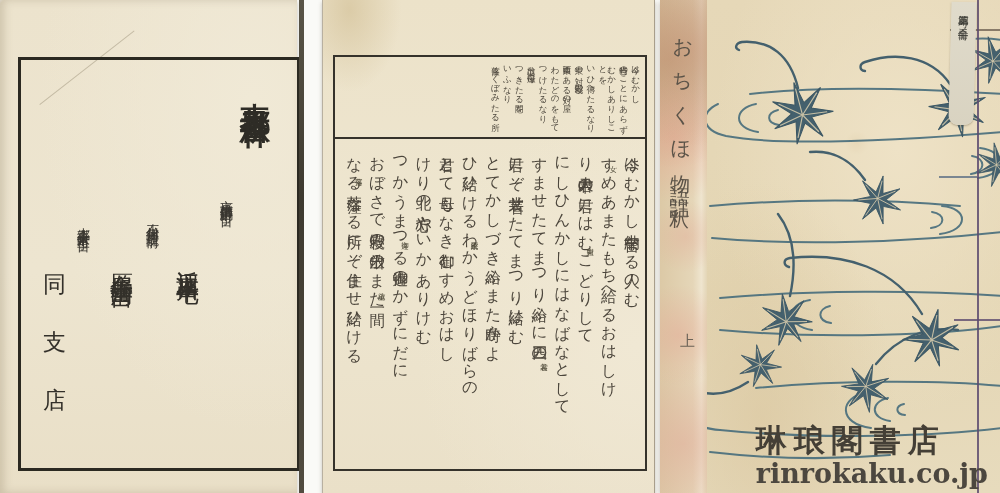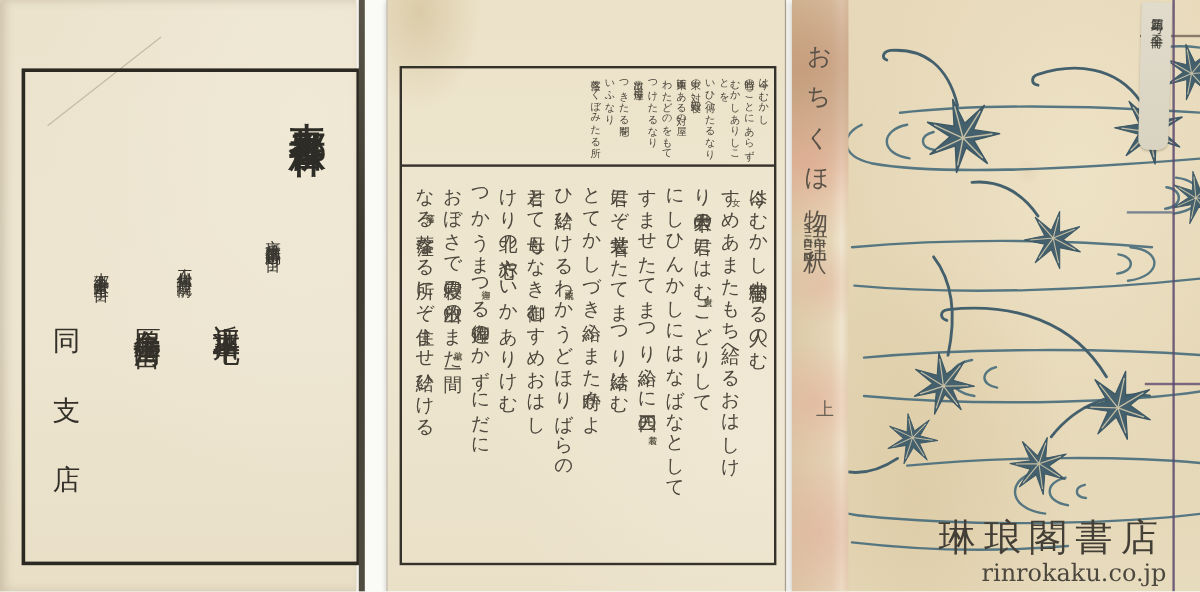--- a/index.html
+++ b/index.html
@@ -76,23 +76,23 @@
   .corner-slip{position:absolute;right:25px;top:2px;width:25px;height:118px;
     background:linear-gradient(180deg,#e0dbcb,#d9d3c1);border-radius:0 0 9px 9px;
     transform:rotate(1.5deg);box-shadow:0 1px 2px rgba(90,80,60,.4);
     display:flex;flex-direction:column;align-items:center;padding-top:5px;gap:9px;}
   .corner-slip span{writing-mode:vertical-rl;text-orientation:upright;
     font-size:10.5px;line-height:1;color:#3c3c36;letter-spacing:1px;}
   .purple-v{position:absolute;right:21px;top:0;width:2px;height:493px;background:#5c4a6e;opacity:.85;}
   .purple-h1{position:absolute;right:23px;top:176px;width:38px;height:1.5px;background:#5e6f84;opacity:.8;}
   .purple-h2{position:absolute;right:0;top:319px;width:46px;height:1.5px;background:#5c4a6e;opacity:.8;}
   .crease-h{position:absolute;right:0;top:29px;width:50px;height:1.5px;background:#6f6354;opacity:.8;}
-  .watermark{position:absolute;right:28px;bottom:4px;text-align:right;}
+  .watermark{position:absolute;right:12px;bottom:4px;font-weight:bold;}
   .wm-name{font-size:31px;letter-spacing:7px;color:#443f36;}
-  .wm-url{font-size:20px;color:#4c473f;margin-top:-4px;}
+  .wm-url{font-size:27px;color:#4c473f;margin-top:-4px;}
 </style>
 </head>
 <body>
 
 <section class="page-left">
   <div class="crease"></div>
   <div class="lframe">
     <div class="vtext lp-title">東都書林</div>
     <div class="vtext lp-addr a1">京橋南傳馬町一丁目</div>
     <div class="vtext lp-name n1">近江屋吉川半七</div>

